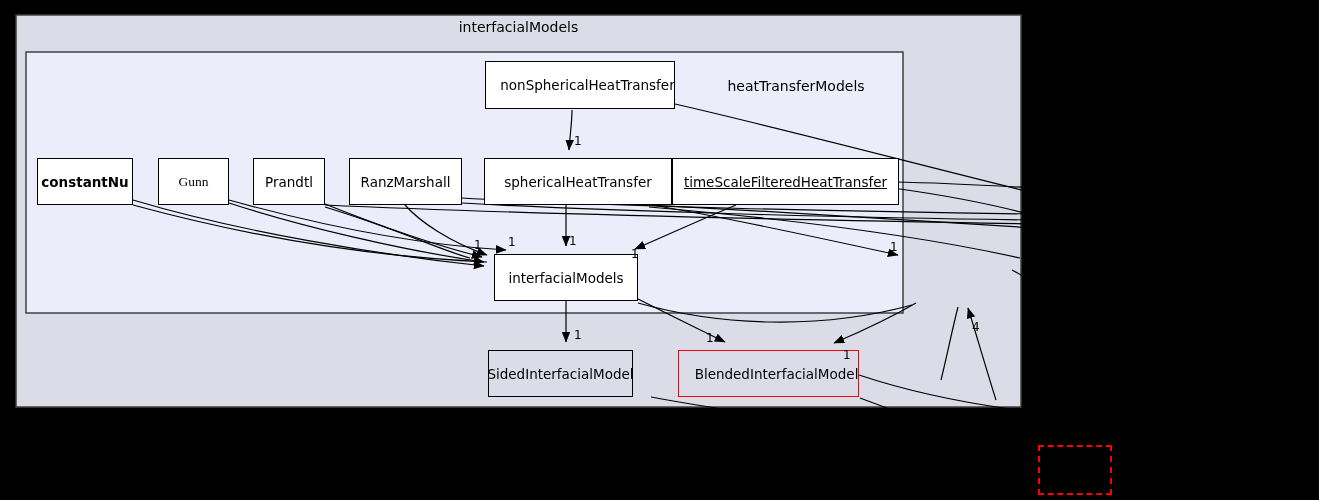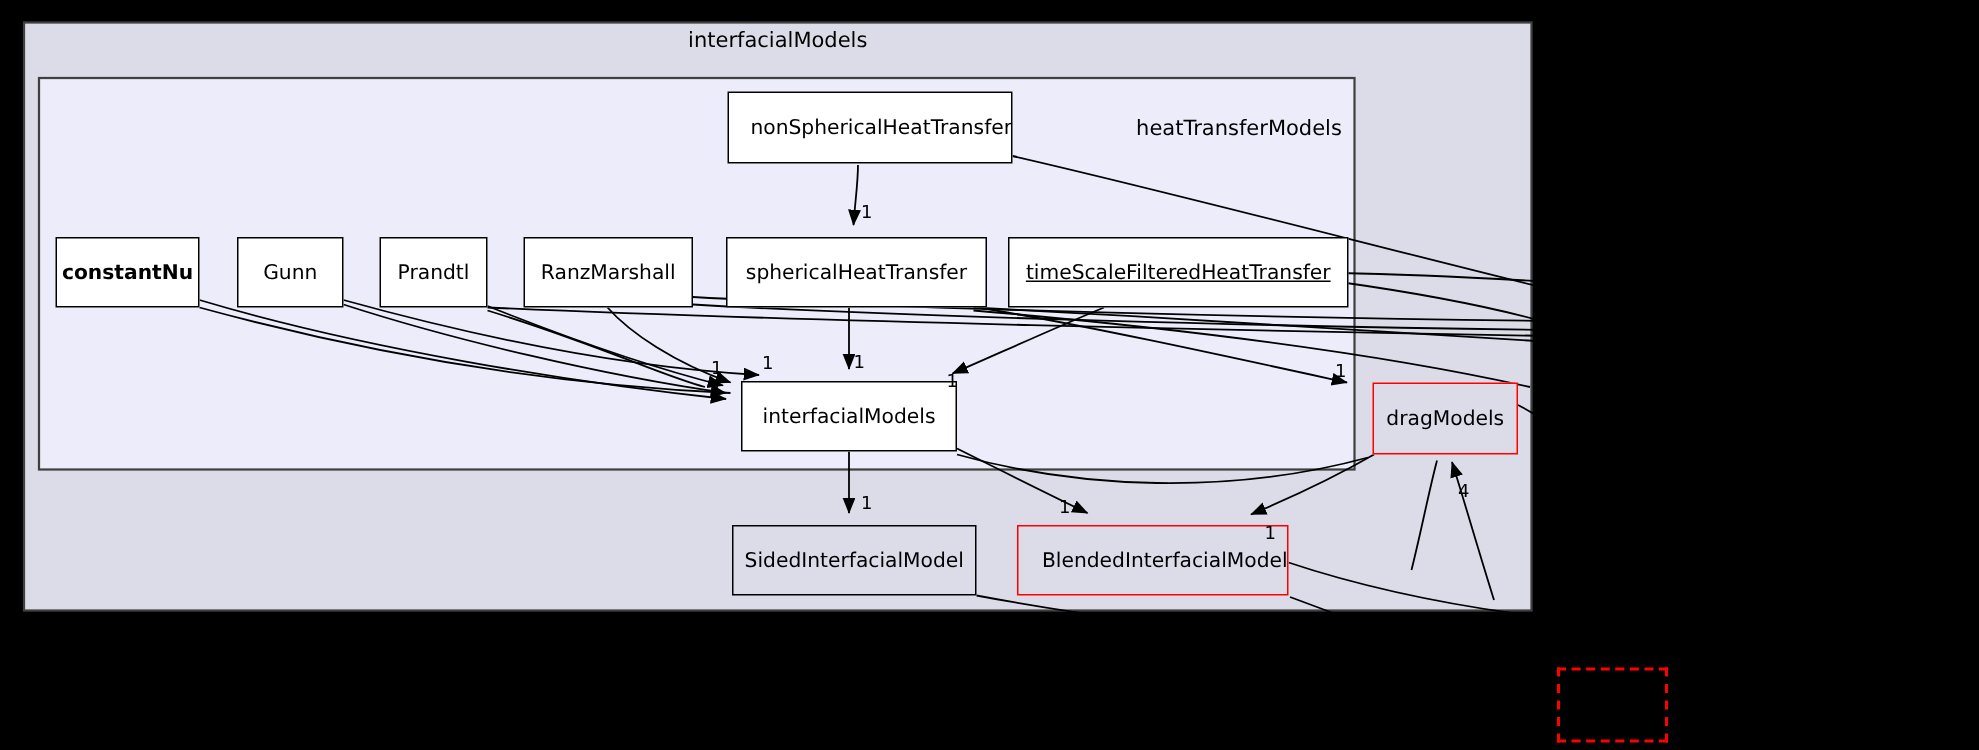--- a/index.html
+++ b/index.html
@@ -94,41 +94,40 @@
       <path d="M996,400 C985,365 975,330 968,308" marker-end="url(#ah)"></path>
 
       <path d="M859,375 C910,392 960,402 1010,409"></path>
       <path d="M651,397 C720,410 800,420 880,430"></path>
       <path d="M1012,270 C1050,290 1090,320 1120,350"></path>
       <path d="M860,398 C930,424 1000,450 1038,468"></path>
     </g>
   </svg>
 
   <div class="clusterLabel" style="left:16px;top:19px;width:1005px;">interfacialModels</div>
-  <div class="clusterLabel" style="left:696px;top:78px;width:260px;">heatTransferModels</div>
+  <div class="clusterLabel" style="left:666px;top:78px;width:260px;">heatTransferModels</div>
 
   <div class="node" style="left:485px;top:61px;width:190px;height:48px;padding-left:15px;">nonSphericalHeatTransfer</div>
 
   <div class="node" style="left:37px;top:158px;width:96px;height:47px;font-weight:bold;">constantNu</div>
 
-  <div class="node" style="left:158px;top:158px;width:71px;height:47px;">Gunn</div>
+  <div class="node" style="left:158px;top:158px;width:71px;height:47px;font-family:Liberation Serif, serif;">Gunn</div>
 
   <div class="node" style="left:253px;top:158px;width:72px;height:47px;">Prandtl</div>
 
   <div class="node" style="left:349px;top:158px;width:113px;height:47px;">RanzMarshall</div>
 
-  <div class="node" style="left:484px;top:158px;width:174px;height:47px;">sphericalHeatTransfer</div>
+  <div class="node" style="left:484px;top:158px;width:188px;height:47px;">sphericalHeatTransfer</div>
 
   <div class="node" style="left:672px;top:158px;width:227px;height:47px;text-decoration:underline;">timeScaleFilteredHeatTransfer</div>
 
   <div class="node" style="left:494px;top:254px;width:144px;height:47px;">interfacialModels</div>
 
-  <div class="node grayfill redborder" style="left:915px;top:255px;width:97px;height:48px;">dragModels</div>
 
-  <div class="node grayfill" style="left:488px;top:350px;width:163px;height:47px;">SidedInterfacialModel</div>
+  <div class="node grayfill" style="left:488px;top:350px;width:145px;height:47px;">SidedInterfacialModel</div>
 
   <div class="node grayfill redborder" style="left:678px;top:350px;width:181px;height:47px;padding-left:16px;">BlendedInterfacialModel</div>
 
   <div class="edgelabel" style="left:574px;top:134px;">1</div>
   <div class="edgelabel" style="left:474px;top:238px;">1</div>
   <div class="edgelabel" style="left:474px;top:251px;">1</div>
   <div class="edgelabel" style="left:508px;top:235px;">1</div>
   <div class="edgelabel" style="left:569px;top:234px;">1</div>
   <div class="edgelabel" style="left:631px;top:247px;">1</div>
   <div class="edgelabel" style="left:890px;top:240px;">1</div>

